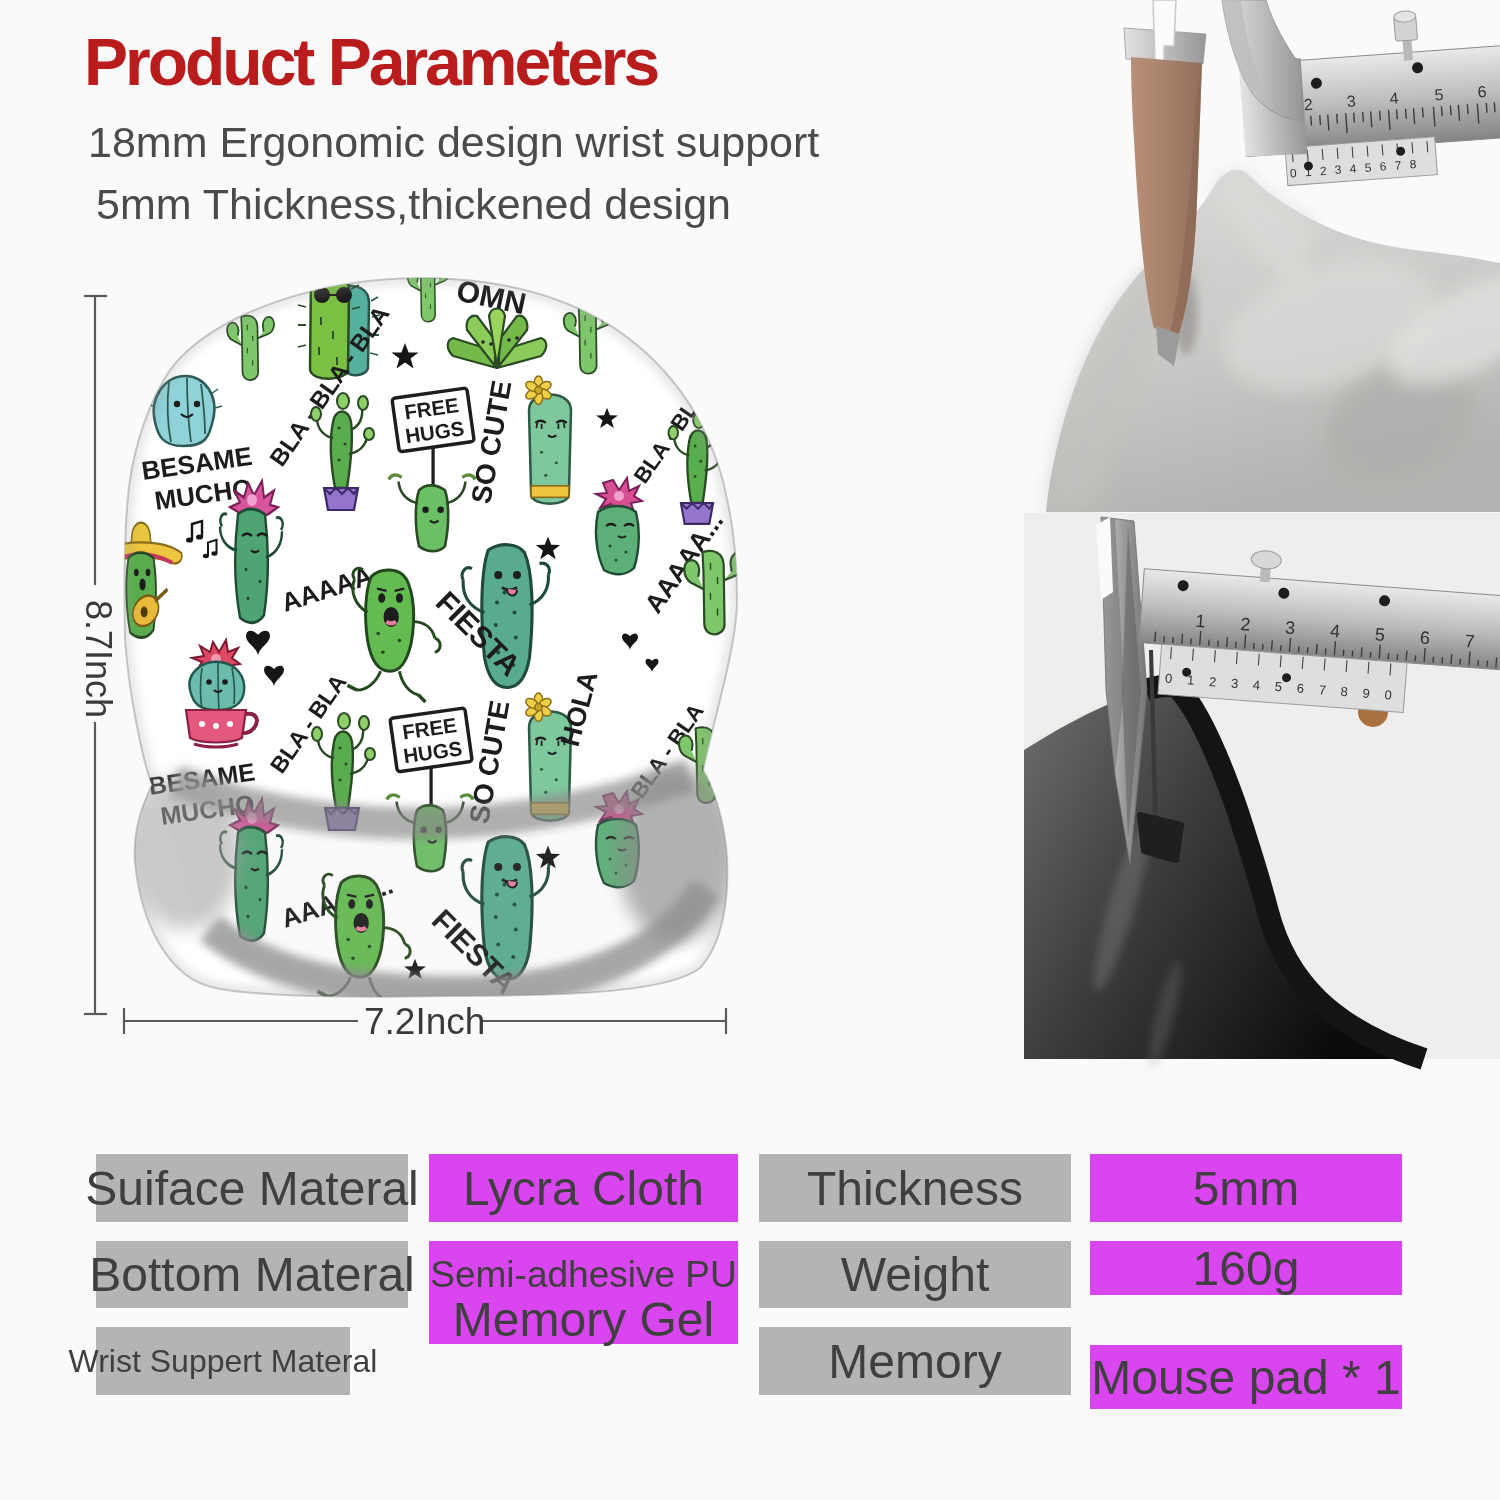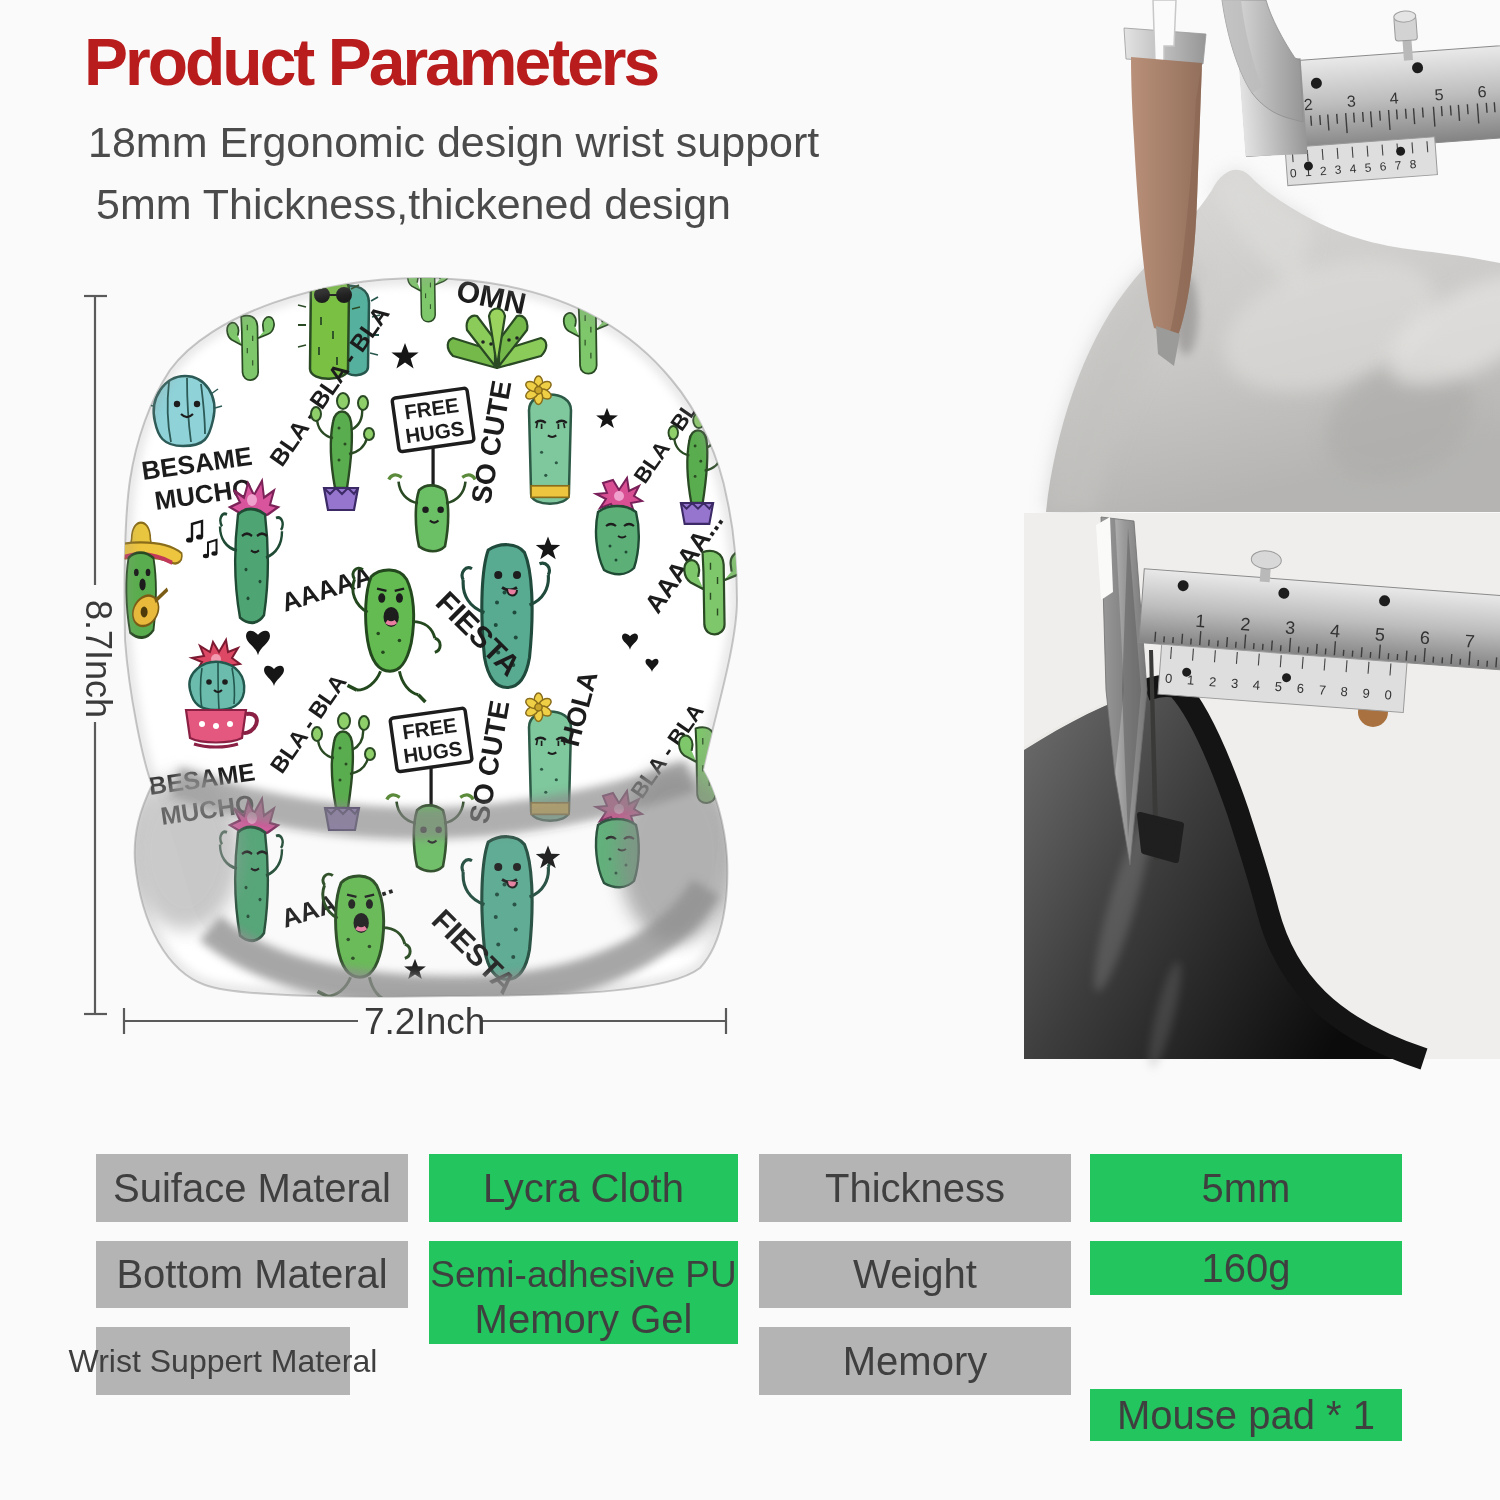--- a/index.html
+++ b/index.html
@@ -2,23 +2,23 @@
 <html><head>
 <meta charset="utf-8">
 <style>
 html,body{margin:0;padding:0}
 body{width:1500px;height:1500px;background:#fafafb;font-family:"Liberation Sans",sans-serif;position:relative;overflow:hidden}
 #stage{position:absolute;left:0;top:0;width:1500px;height:1500px}
 .title{position:absolute;left:84px;top:24px;font-size:66px;font-weight:bold;color:#b91c1c;letter-spacing:-3px}
 .sub{position:absolute;color:#4b4b4b;font-weight:normal;font-size:43px}
 .s1{left:88px;top:118px}
 .s2{left:96px;top:180px}
-.cell{position:absolute;display:flex;align-items:center;justify-content:center;color:#3f3f3f;font-size:40px;white-space:nowrap}
+.cell{position:absolute;display:flex;align-items:center;justify-content:center;color:#3f3f3f;font-size:48px;white-space:nowrap}
 .dark{background:#b4b4b4}
-.light{background:#22c55e}
+.light{background:#d946ef}
 </style>
 </head>
 <body>
 <svg id="stage" width="1500" height="1500" viewBox="0 0 1500 1500">
 <defs>
 <clipPath id="padclip">
         <path d="M430,278 C520,280 610,305 671,379 C700,413 720,460 727,499 C734,530 737,560 737,600 C737,645 715,715 703,770 C715,790 725,825 727,857 C729,895 724,942 700,968 C670,991 580,996 450,996 C340,998 235,996 205,985 C168,972 141,925 135,862 C133,833 140,810 152,785 C143,762 129,695 125,640 C124,585 124,520 130,480 C136,440 150,400 170,370 C210,315 320,276 430,278 Z"></path>
       </clipPath>
 <linearGradient id="fabG" x1="0" y1="0" x2="0.3" y2="1">
 <stop offset="0" stop-color="#dbdad8"></stop>
@@ -571,13 +571,13 @@
 <div class="cell light" style="left:1090px;top:1154px;width:312px;height:68px">5mm</div>
 
 <div class="cell dark" style="left:96px;top:1241px;width:312px;height:67px">Bottom Materal</div>
 <div class="cell light" style="left:429px;top:1241px;width:309px;height:67px;font-size:37px">Semi-adhesive PU</div>
 <div class="cell dark" style="left:759px;top:1241px;width:312px;height:67px">Weight</div>
 <div class="cell light" style="left:1090px;top:1241px;width:312px;height:54px">160g</div>
 
 <div class="cell dark" style="left:96px;top:1327px;width:254px;height:68px;font-size:32px">Wrist Suppert Materal</div>
 <div class="cell light" style="left:429px;top:1294px;width:309px;height:50px">Memory Gel</div>
 <div class="cell dark" style="left:759px;top:1327px;width:312px;height:68px">Memory</div>
-<div class="cell light" style="left:1090px;top:1389px;width:312px;height:52px">Mouse pad * 1</div>
+<div class="cell light" style="left:1090px;top:1345px;width:312px;height:64px">Mouse pad * 1</div>
 
 </body></html>

